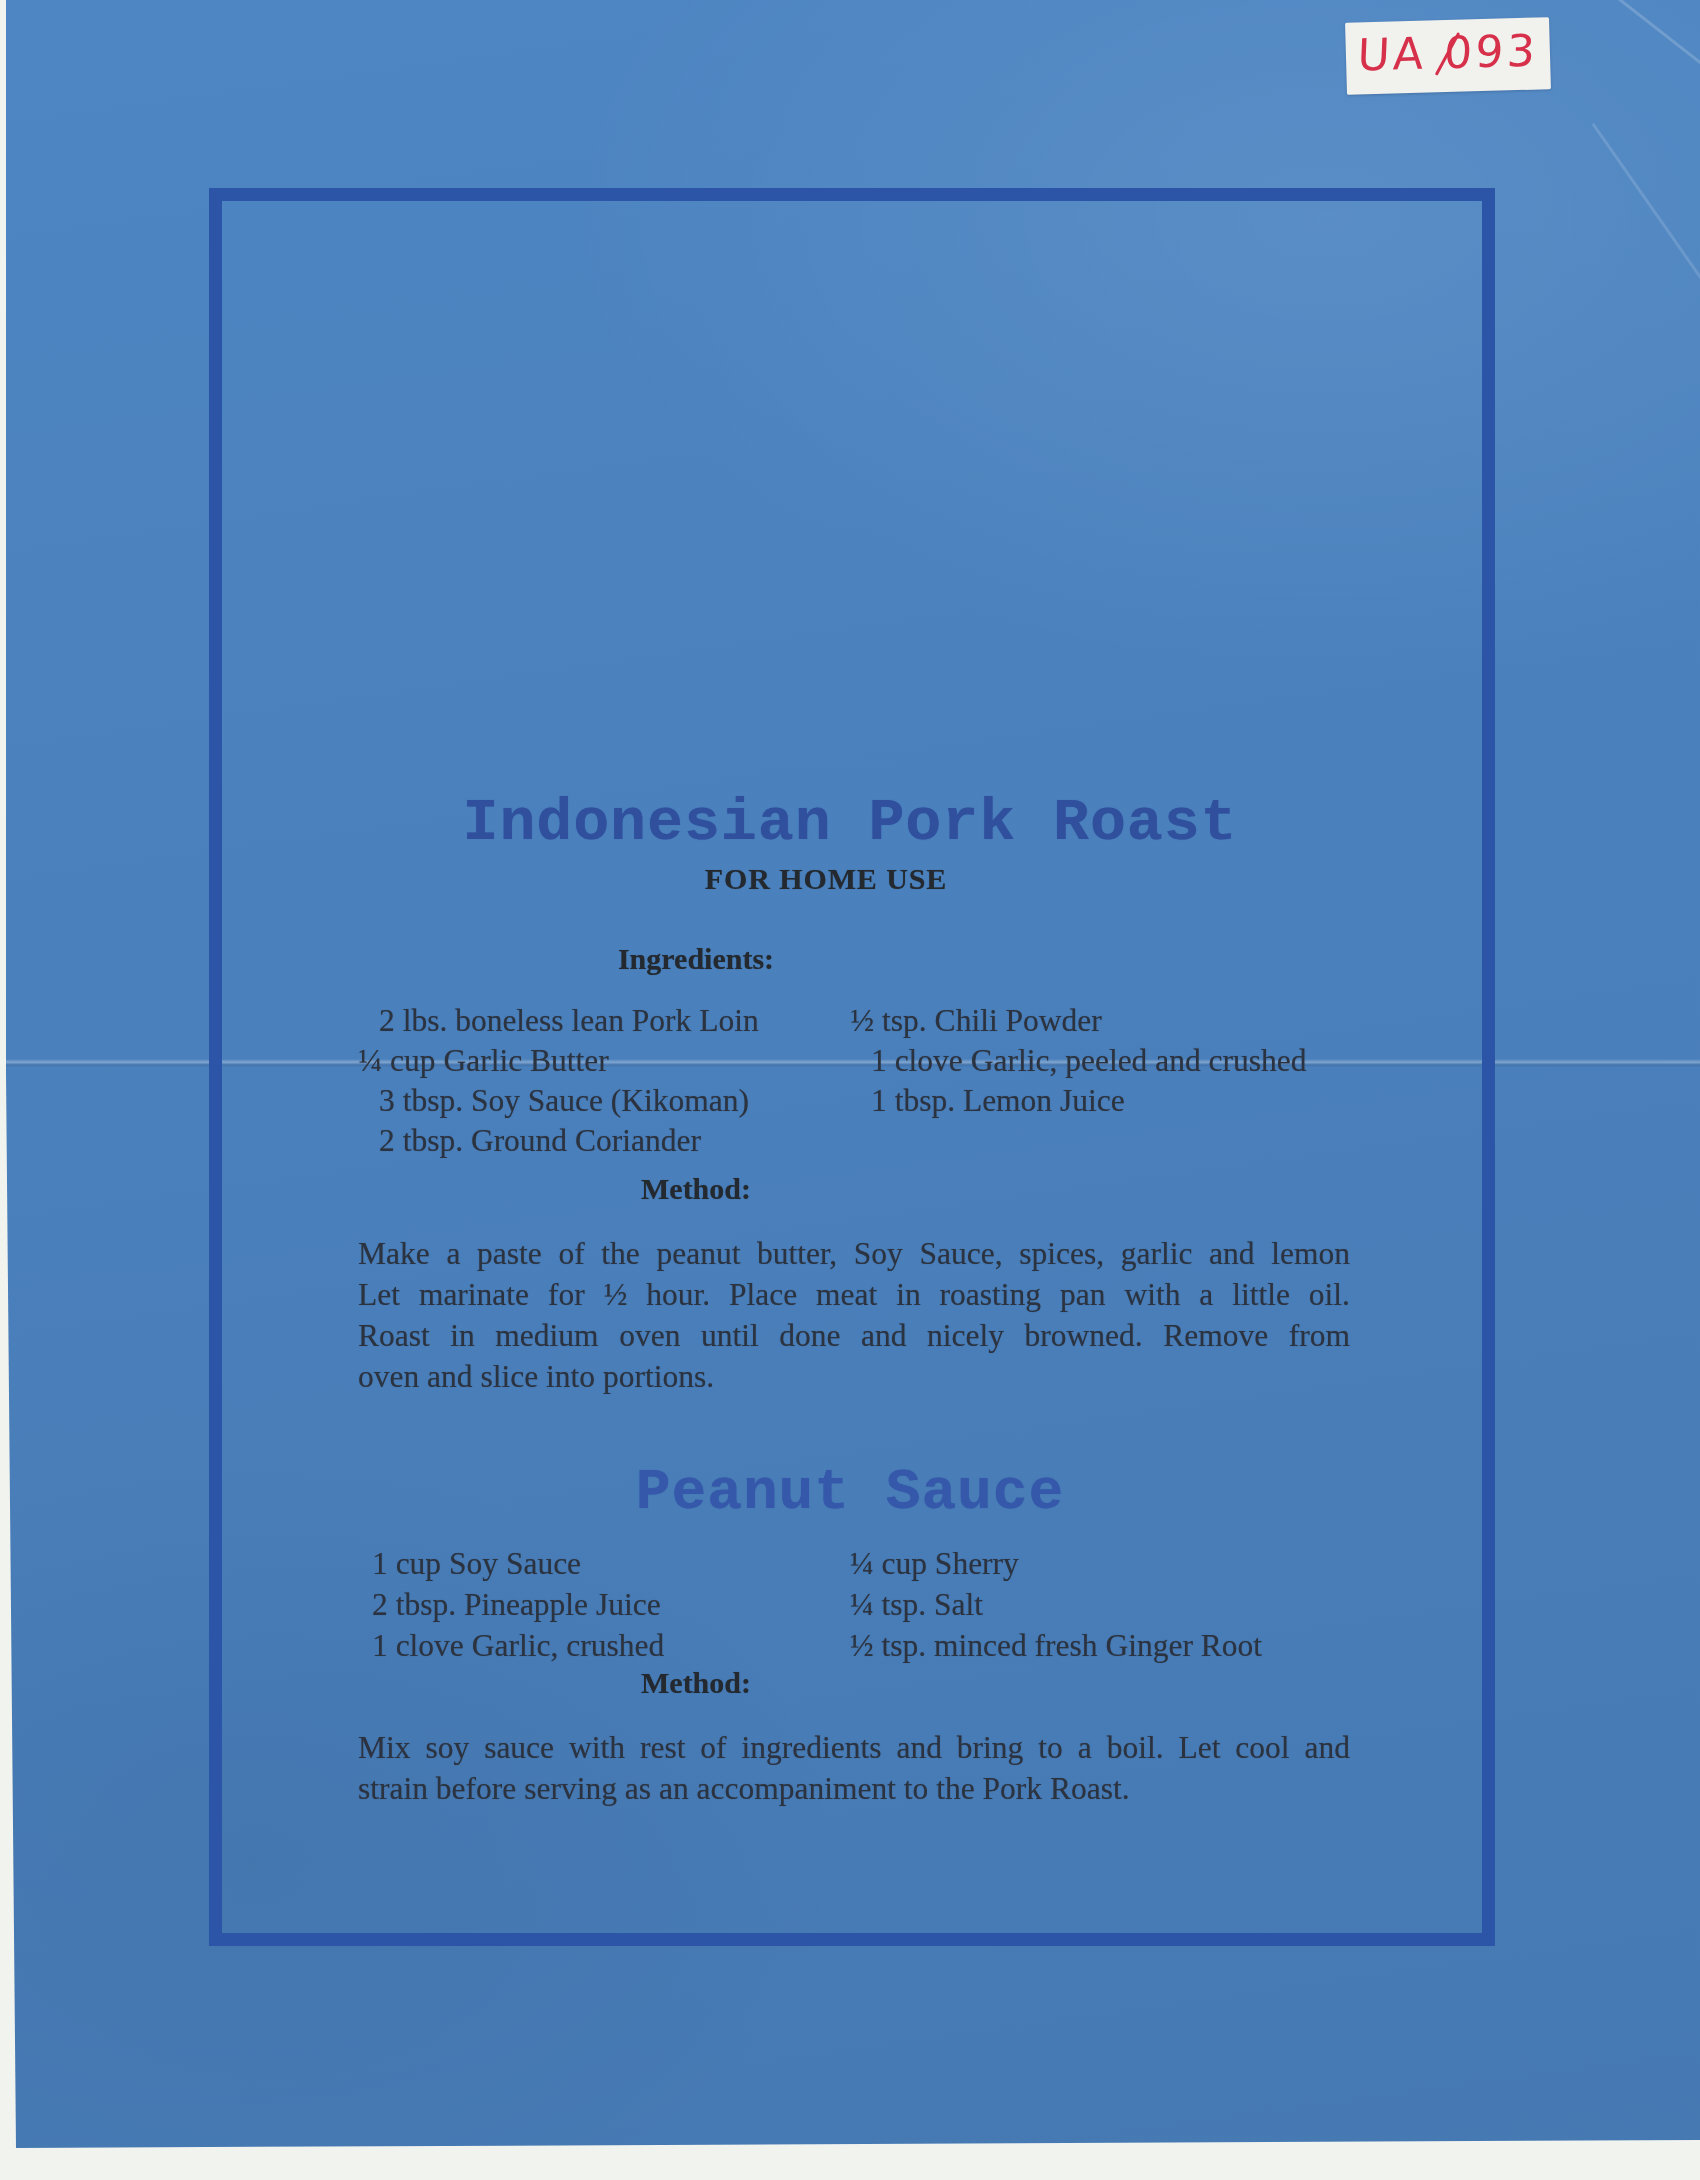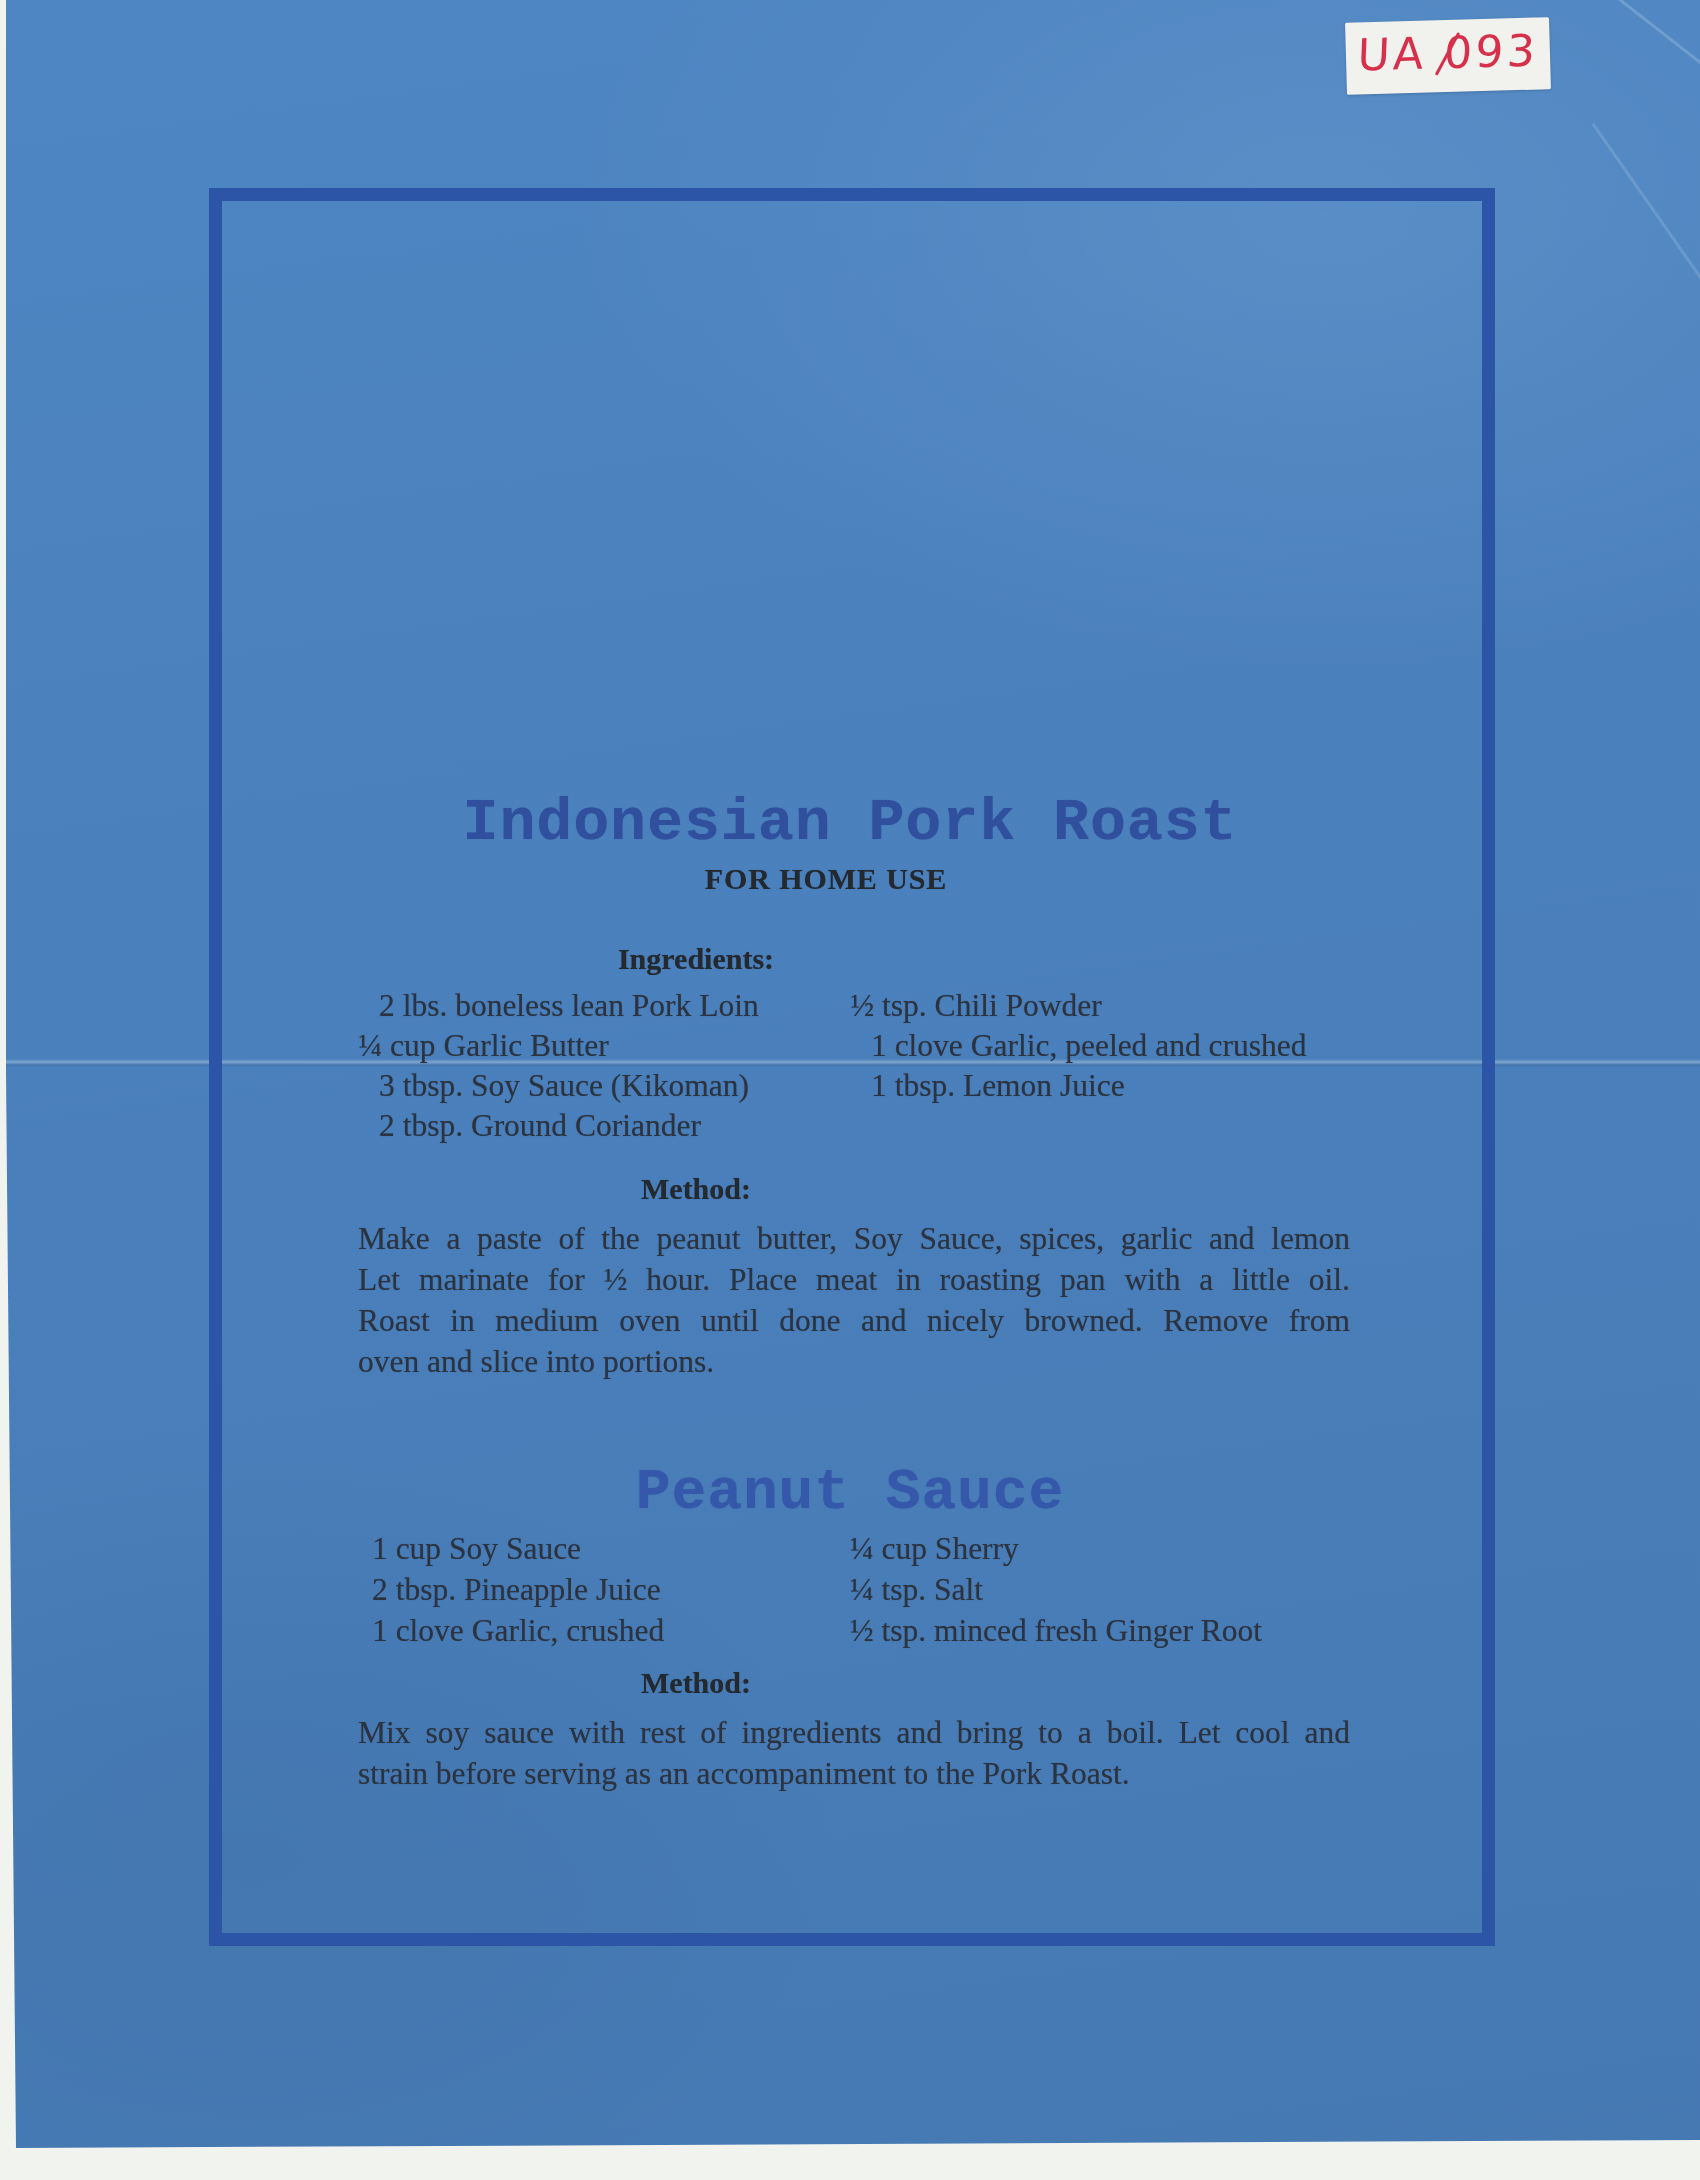--- a/index.html
+++ b/index.html
@@ -77,21 +77,21 @@
     transform: skewX(-4deg);
   }
   .zero-slash {
     position: absolute;
     left: 100px; top: 10.2px;
     width: 3.4px; height: 48px;
     background: #d6304a;
     transform: rotate(30deg);
     border-radius: 1.7px;
   }
-  .ink { color: #2c3340; text-shadow: 0 0 0.9px rgba(44,51,64,0.55); }
+  .ink { color: #2c3340; text-shadow: 0 0 0.9px rgba(44,51,64,0.55); margin-top: 15px; }
   .title {
     position: absolute;
     left: 0; width: 1700px;
     text-align: center;
     font-family: Liberation Mono, monospace;
     font-weight: bold;
     color: #30509e;
     text-shadow: 0 0 0.9px rgba(48,80,158,0.6);
   }
   .title-main { top: 789px; font-size: 60px; letter-spacing: 0.9px; }

